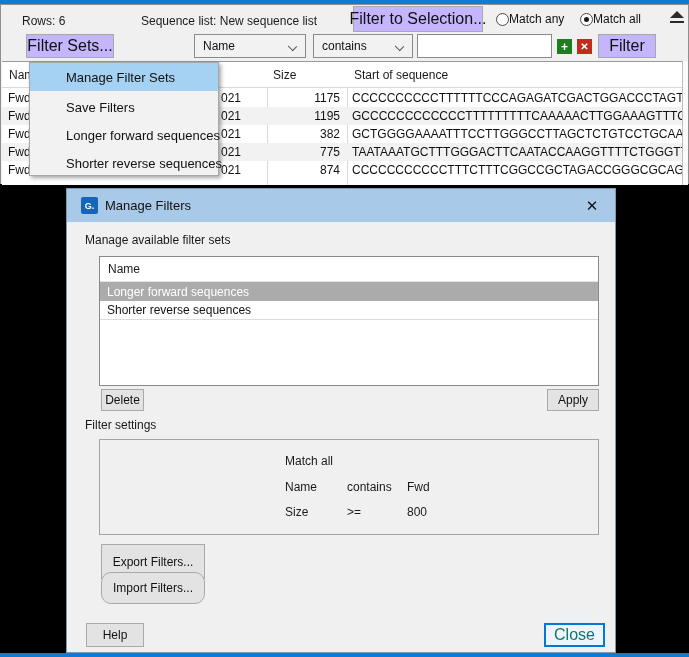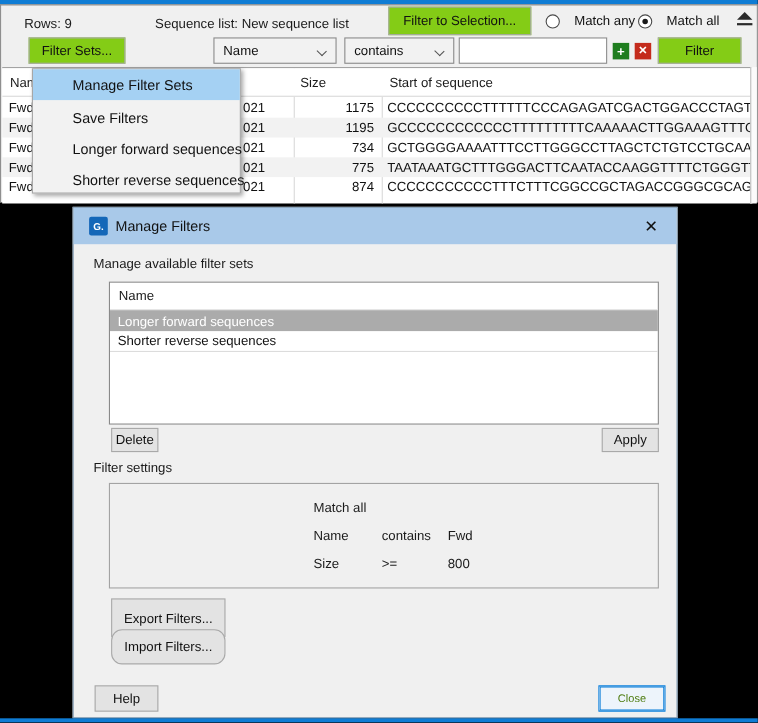--- a/index.html
+++ b/index.html
@@ -5,24 +5,24 @@
   * { margin:0; padding:0; box-sizing:border-box; }
   html,body { width:689px; height:657px; background:#000; font-family:"Liberation Sans", sans-serif; }
   #screen { position:relative; width:689px; height:657px; background:#000; overflow:hidden; }
 
   
   .top-border { position:absolute; left:0; top:0; width:689px; height:4px; background:#0f7cd4; }
   .app-area { position:absolute; left:0; top:4px; width:689px; height:180px; background:#f0f0f0;
               border-left:1px solid #8f8f8f; border-right:1px solid #8f8f8f; border-top:1px solid #8f8f8f; }
   .lbl { position:absolute; font-size:12px; color:#1a1a1a; white-space:nowrap; }
 
-  .btn { position:absolute; background:#84cc16; border:1px solid #a9a9a9; font-size:12px; color:#111;
+  .btn { position:absolute; background:#c4b5fd; border:1px solid #a9a9a9; font-size:16px; color:#111;
          display:flex; align-items:center; justify-content:center; white-space:nowrap; }
 
-  .radio { position:absolute; display:flex; align-items:center; gap:13px; font-size:12px; color:#111; }
+  .radio { position:absolute; display:flex; align-items:center; gap:0; font-size:12px; color:#111; }
   .radio .circ { width:13px; height:13px; border:1px solid #4a4a4a; border-radius:50%; background:#fff; position:relative; }
   .radio.sel .circ::after { content:""; position:absolute; left:3px; top:3px; width:5px; height:5px; border-radius:50%; background:#1a1a1a; }
 
   .eject { position:absolute; width:16px; height:14px; }
   .eject .tri { width:0; height:0; border-left:7px solid transparent; border-right:7px solid transparent; border-bottom:7px solid #2a2a2a; margin:0 auto; }
   .eject .bar { width:14px; height:2px; background:#2a2a2a; margin:3px auto 0; }
 
   .combo { position:absolute; height:24px; background:#f2f2f2; border:1px solid #8a8a8a; font-size:12px; color:#111;
            display:flex; align-items:center; padding:0 8px; }
   .combo .chev { position:absolute; right:9px; top:8px; width:7px; height:7px; border-right:1.4px solid #555; border-bottom:1.4px solid #555; transform:rotate(45deg) scaleY(0.9); }
@@ -64,35 +64,35 @@
   .lb-row.sel { background:#ababab; color:#fff; }
   .lb-row.norm { color:#111; border-bottom:1px solid #dcdcdc; }
 
   .dbtn { position:absolute; background:#e3e3e3; border:1px solid #a9a9a9; font-size:12px; color:#111;
           display:flex; align-items:center; justify-content:center; white-space:nowrap; }
 
   .panel { position:absolute; left:32px; top:217px; width:500px; height:96px; background:#f0f0f0; border:1px solid #a3a3a3; }
   .ptxt { position:absolute; font-size:12px; color:#1a1a1a; white-space:nowrap; }
 
   .close-btn { position:absolute; right:10px; top:401px; width:61px; height:24px; background:#edf4fb;
-               border:1px solid #0078d7; box-shadow:inset 0 0 0 1px #0078d7; font-size:10px; color:#4d7c0f;
+               border:1px solid #0078d7; box-shadow:inset 0 0 0 1px #0078d7; font-size:16px; color:#0f766e;
                display:flex; align-items:center; justify-content:center; }
 
   .bottom-strip { position:absolute; left:0; top:653px; width:689px; height:4px; background:#0f7cd4; }
 </style>
 </head>
 <body>
 
 <div id="screen">
 
   <div class="top-border"></div>
 
   <div class="app-area">
 
-    <span class="lbl" style="left:21px; top:9px;">Rows: 9</span>
+    <span class="lbl" style="left:21px; top:9px;">Rows: 6</span>
     <span class="lbl" style="left:140px; top:9px;">Sequence list: New sequence list</span>
     <div class="btn" style="left:352px; top:1px; width:130px; height:26px;">Filter to Selection...</div>
     <div class="radio" style="left:495px; top:7px;">
       <span class="circ"></span>
       <span>Match any</span>
     </div>
     <div class="radio sel" style="left:579px; top:7px;">
       <span class="circ"></span>
       <span>Match all</span>
     </div>
@@ -106,21 +106,21 @@
       <span>Name</span>
       <span class="chev"></span>
     </div>
     <div class="combo" style="left:312px; top:29px; width:100px;">
       <span>contains</span>
       <span class="chev"></span>
     </div>
     <input class="tinput" style="left: 416px; top: 29px; width: 135px;" value="">
     <div class="sqicon" style="left:556px; top:34px; background:#1e7d1e;">+</div>
     <div class="sqicon" style="left:576px; top:34px; background:#c42b1c; font-size:10px;">✕</div>
-    <div class="btn" style="left:597px; top:29px; width:76px; height:24px;">Filter</div>
+    <div class="btn" style="left:597px; top:29px; width:58px; height:24px;">Filter</div>
 
     <div class="table-area">
       <div class="vline" style="left:265px;"></div>
       <div class="vline" style="left:345px;"></div>
       <div class="th-row">
         <span class="th" style="left:7px;">Name</span>
         <span class="th" style="left:271px;">Size</span>
         <span class="th" style="left:352px;">Start of sequence</span>
       </div>
       <div class="trow" style="top:27px;">
@@ -131,21 +131,21 @@
       </div>
       <div class="trow alt" style="top:45px;">
         <span class="td-name">Fwd</span>
         <span class="td-date">021</span>
         <span class="td-size">1195</span>
         <span class="td-seq">GCCCCCCCCCCCCTTTTTTTTTCAAAAACTTGGAAAGTTTGCTACAGAAGG</span>
       </div>
       <div class="trow" style="top:63px;">
         <span class="td-name">Fwd</span>
         <span class="td-date">021</span>
-        <span class="td-size">734</span>
+        <span class="td-size">382</span>
         <span class="td-seq">GCTGGGGAAAATTTCCTTGGGCCTTAGCTCTGTCCTGCAAGCTGTCATTT</span>
       </div>
       <div class="trow alt" style="top:81px;">
         <span class="td-name">Fwd</span>
         <span class="td-date">021</span>
         <span class="td-size">775</span>
         <span class="td-seq">TAATAAATGCTTTGGGACTTCAATACCAAGGTTTTCTGGGTTCATTGTTT</span>
       </div>
       <div class="trow" style="top:99px;">
         <span class="td-name">Fwd</span>

